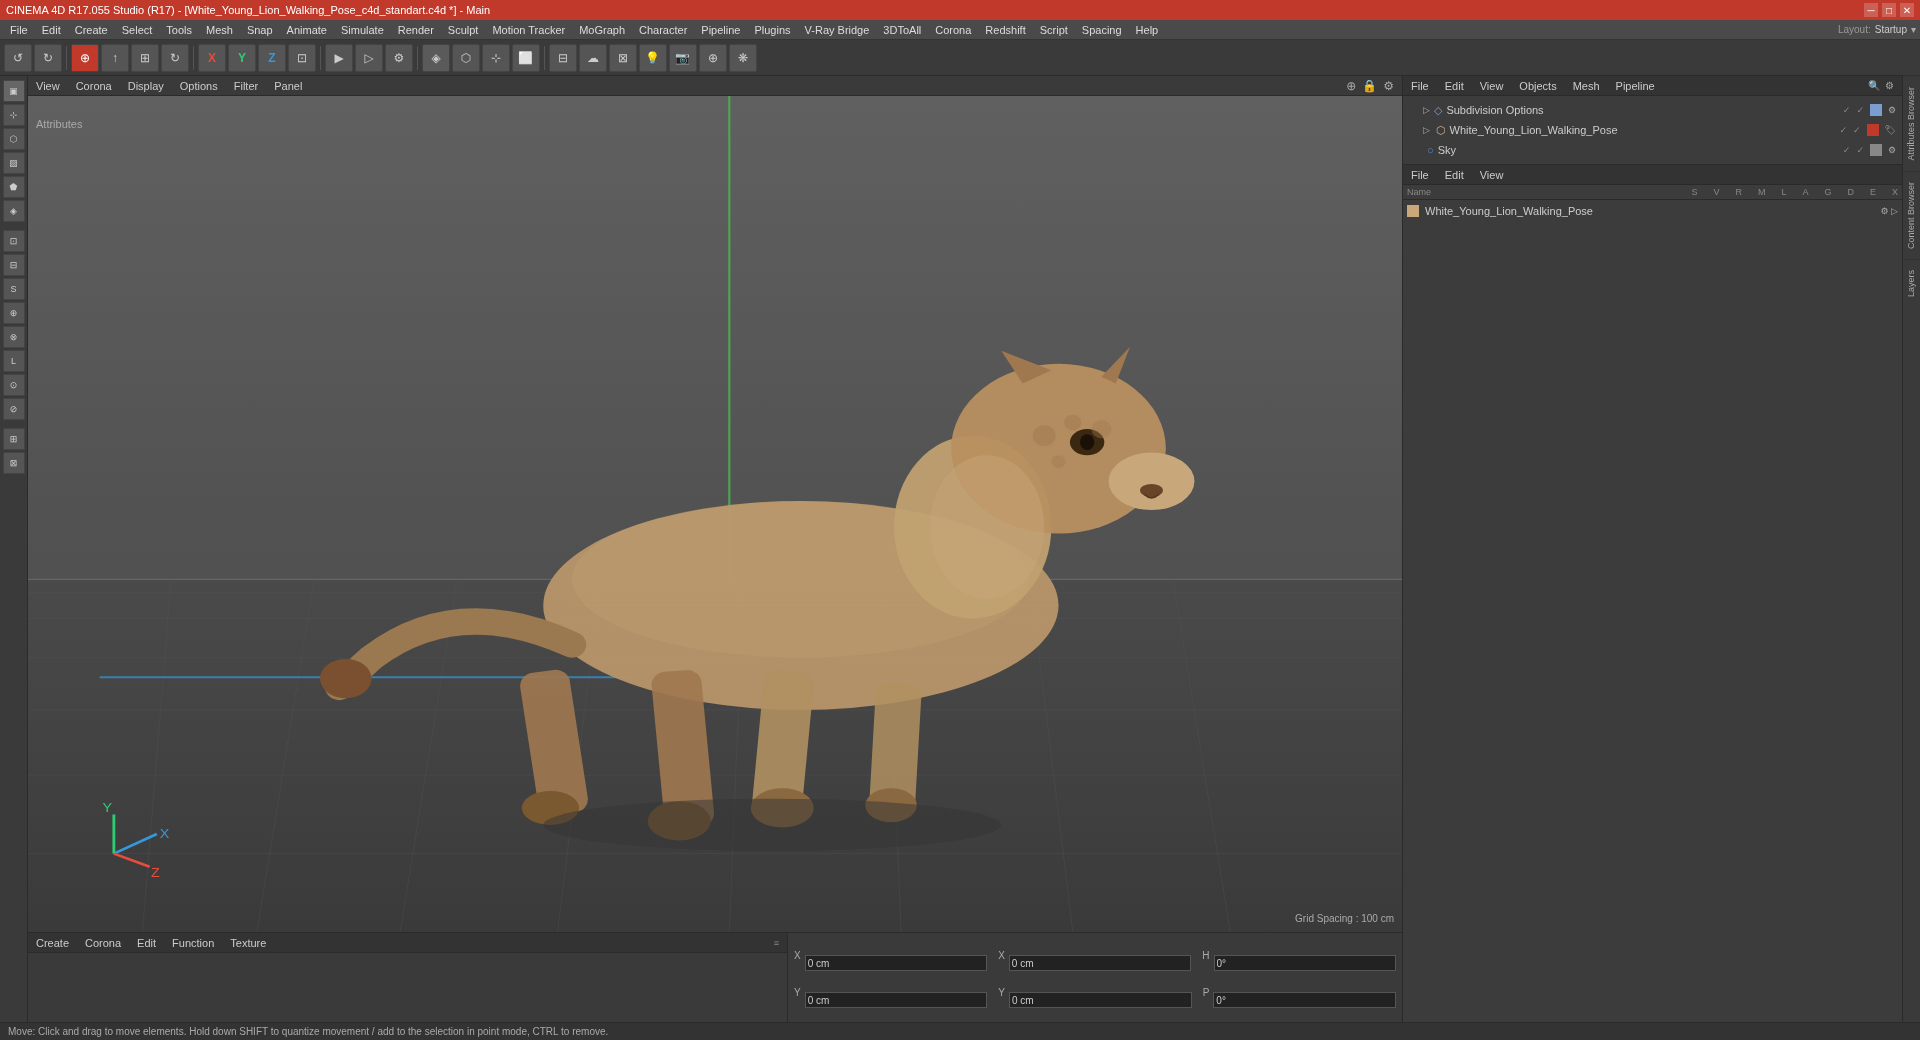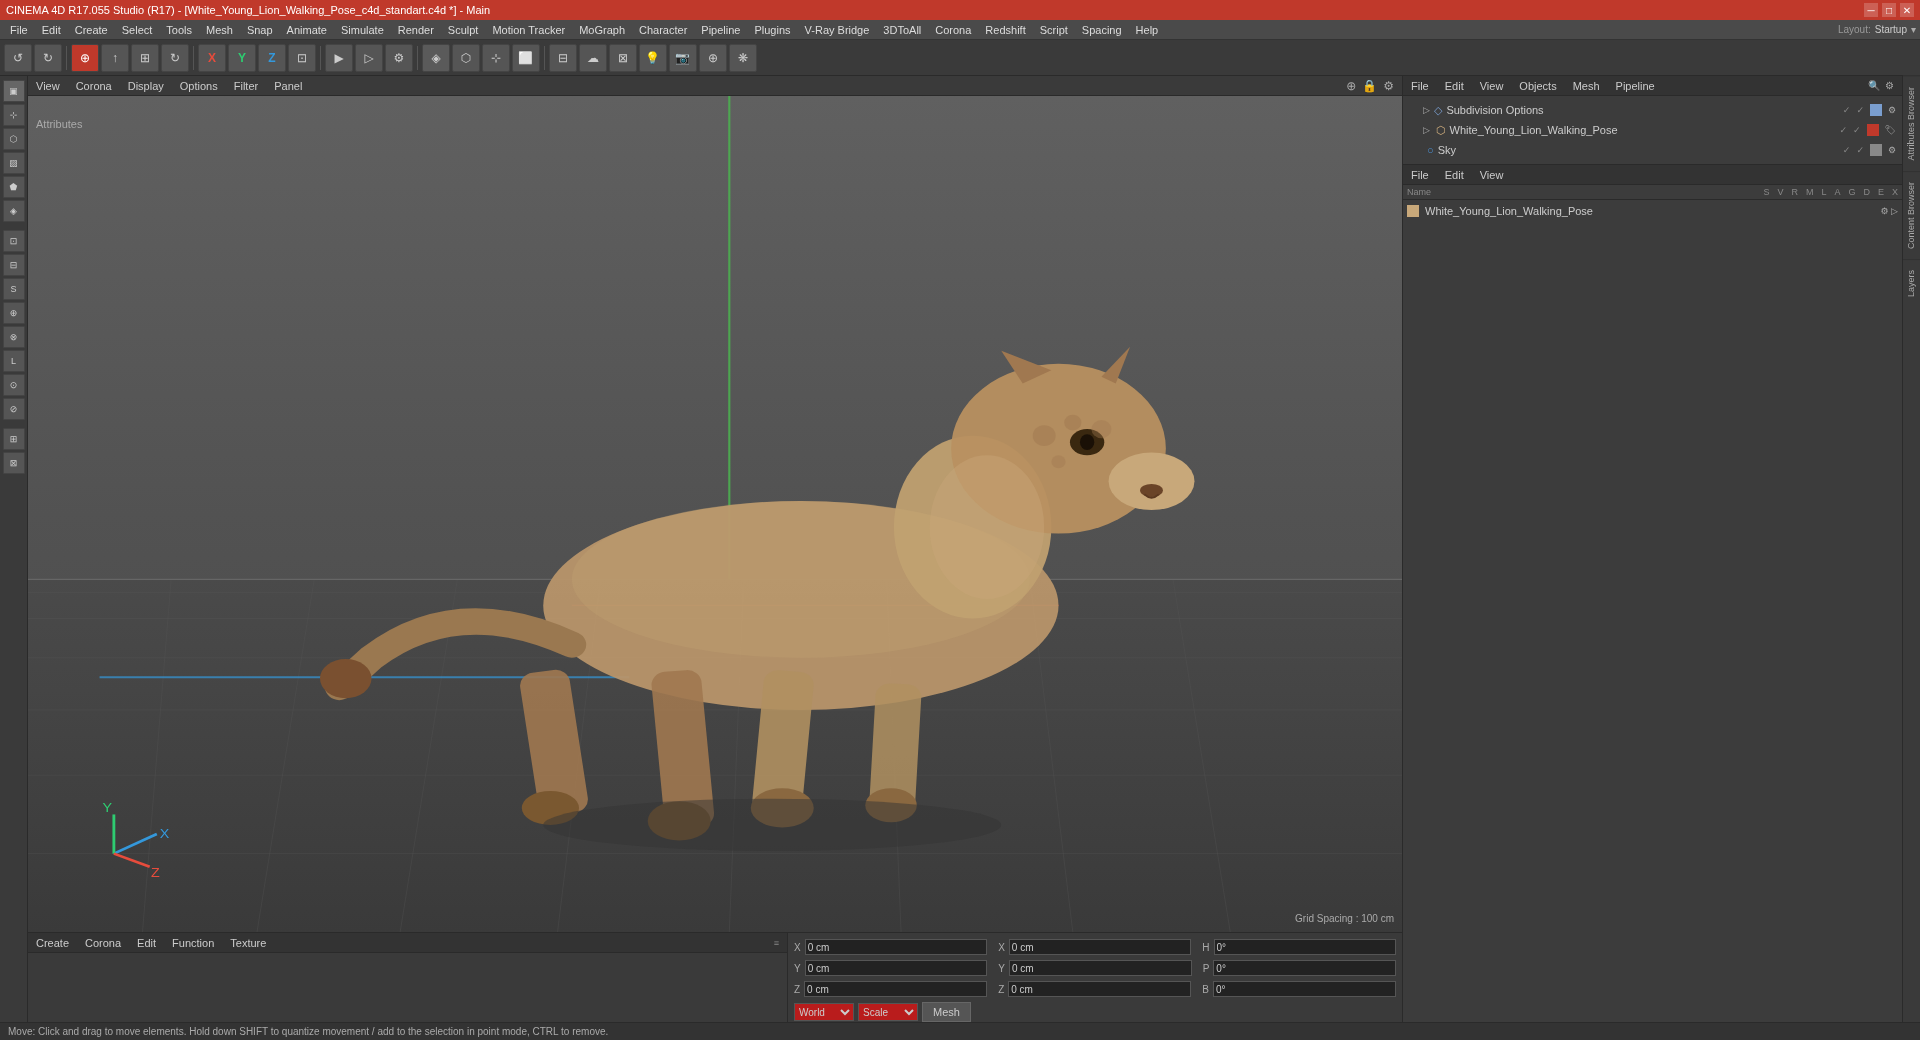--- a/index.html
+++ b/index.html
@@ -249,20 +249,21 @@
     }
     .coord-label { color: #aaa; font-size: 10px; }
     .coord-input {
       background: #222;
       border: 1px solid #555;
       color: #ccc;
       font-size: 10px;
       height: 16px;
       padding: 0 2px;
       width: 100%;
+      margin-top: 16px;
     }
     #coord-actions {
       display: flex;
       align-items: center;
       gap: 4px;
     }
     .coord-dropdown {
       height: 18px;
       background: #b91c1c;
       border: 1px solid #555;
@@ -787,21 +788,21 @@
       </div>
     </div>
 
     <div id="attr-manager">
       <div id="attr-menubar">
         <span class="obj-menu-item">File</span>
         <span class="obj-menu-item">Edit</span>
         <span class="obj-menu-item">View</span>
       </div>
 
-      <div style="display:flex; padding:2px 4px; gap:8px; color:#888; font-size:9px; border-bottom:1px solid #2a2a2a; align-items:center;">
+      <div style="display:flex; padding:2px 4px; gap:16px; color:#888; font-size:9px; border-bottom:1px solid #2a2a2a; align-items:center;">
         <span style="flex:1;">Name</span>
         <span>S</span>
         <span>V</span>
         <span>R</span>
         <span>M</span>
         <span>L</span>
         <span>A</span>
         <span>G</span>
         <span>D</span>
         <span>E</span>

